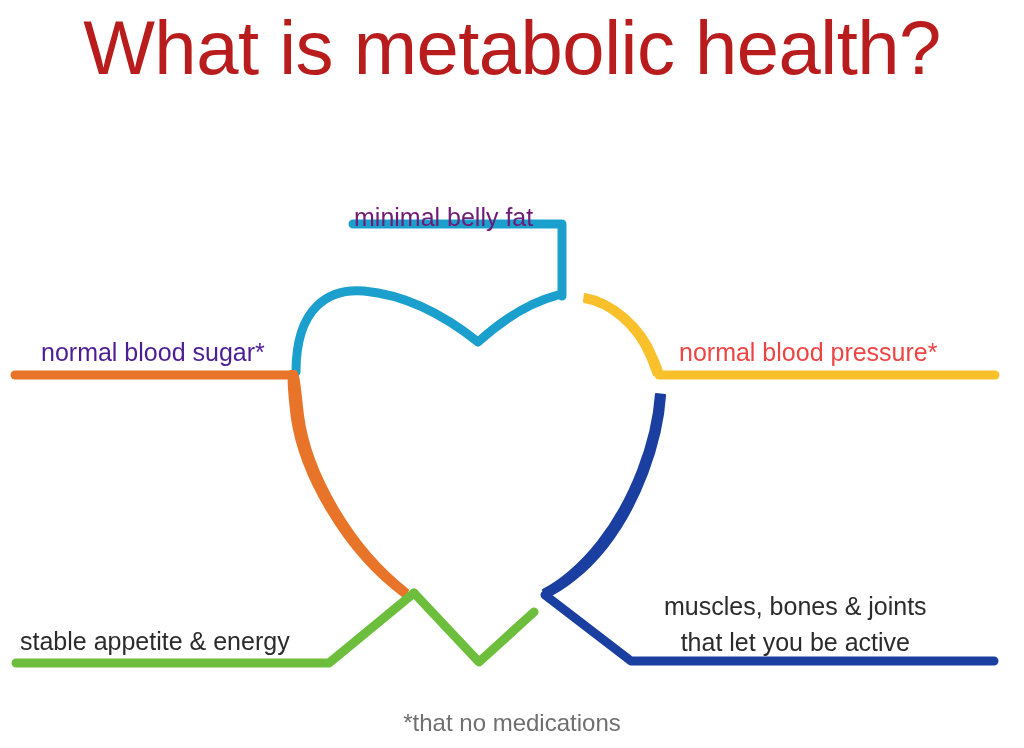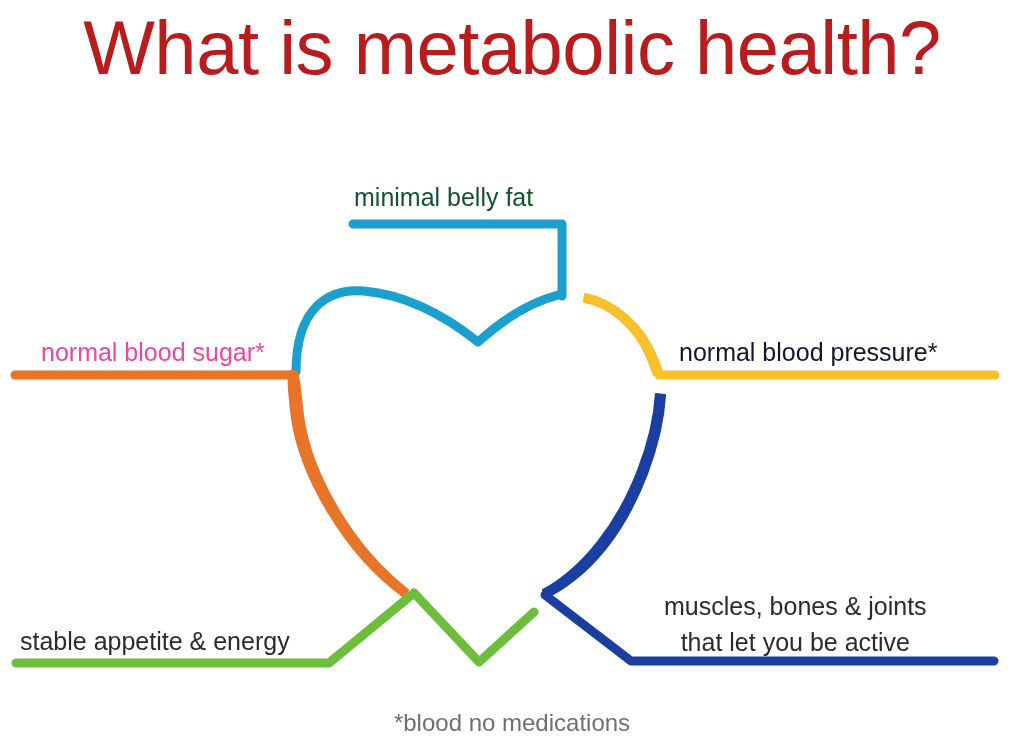--- a/index.html
+++ b/index.html
@@ -140,30 +140,30 @@
                L 543 590
                C 559 582, 580 565, 598 542
                C 631 500, 653 441, 656 394 Z" fill="#1A3FA0" stroke="#1A3FA0" stroke-width="2.2" stroke-linejoin="round"></path>
       <path d="M 545 595 L 631 661 L 994 661" fill="none" stroke="#1A3FA0" stroke-width="9" stroke-linecap="round" stroke-linejoin="round"></path>
     </g>
 
   </svg>
 
   <div class="labels">
 
-    <div class="label label-belly-fat" style="color: #14532d;">minimal belly fat</div>
+    <div class="label label-belly-fat" style="color: #701a75; margin-top: 20px;">minimal belly fat</div>
 
-    <div class="label label-blood-sugar" style="color: #ec4899;">normal blood sugar*</div>
+    <div class="label label-blood-sugar" style="color: #4c1d95;">normal blood sugar*</div>
 
-    <div class="label label-blood-pressure" style="color: #0f172a;">normal blood pressure*</div>
+    <div class="label label-blood-pressure" style="color: #ef4444;">normal blood pressure*</div>
 
     <div class="label label-muscles" style="color: rgb(43, 43, 43);">
       <span class="line1">muscles, bones &amp; joints</span>
       <span class="line2">that let you be active</span>
     </div>
 
     <div class="label label-appetite" style="color: rgb(43, 43, 43);">stable appetite &amp; energy</div>
 
   </div>
 
-  <div class="footnote" style="color: rgb(111, 111, 111);">*blood no medications</div>
+  <div class="footnote" style="color: rgb(111, 111, 111);">*that no medications</div>
 
 </div>
 
 </body></html>

